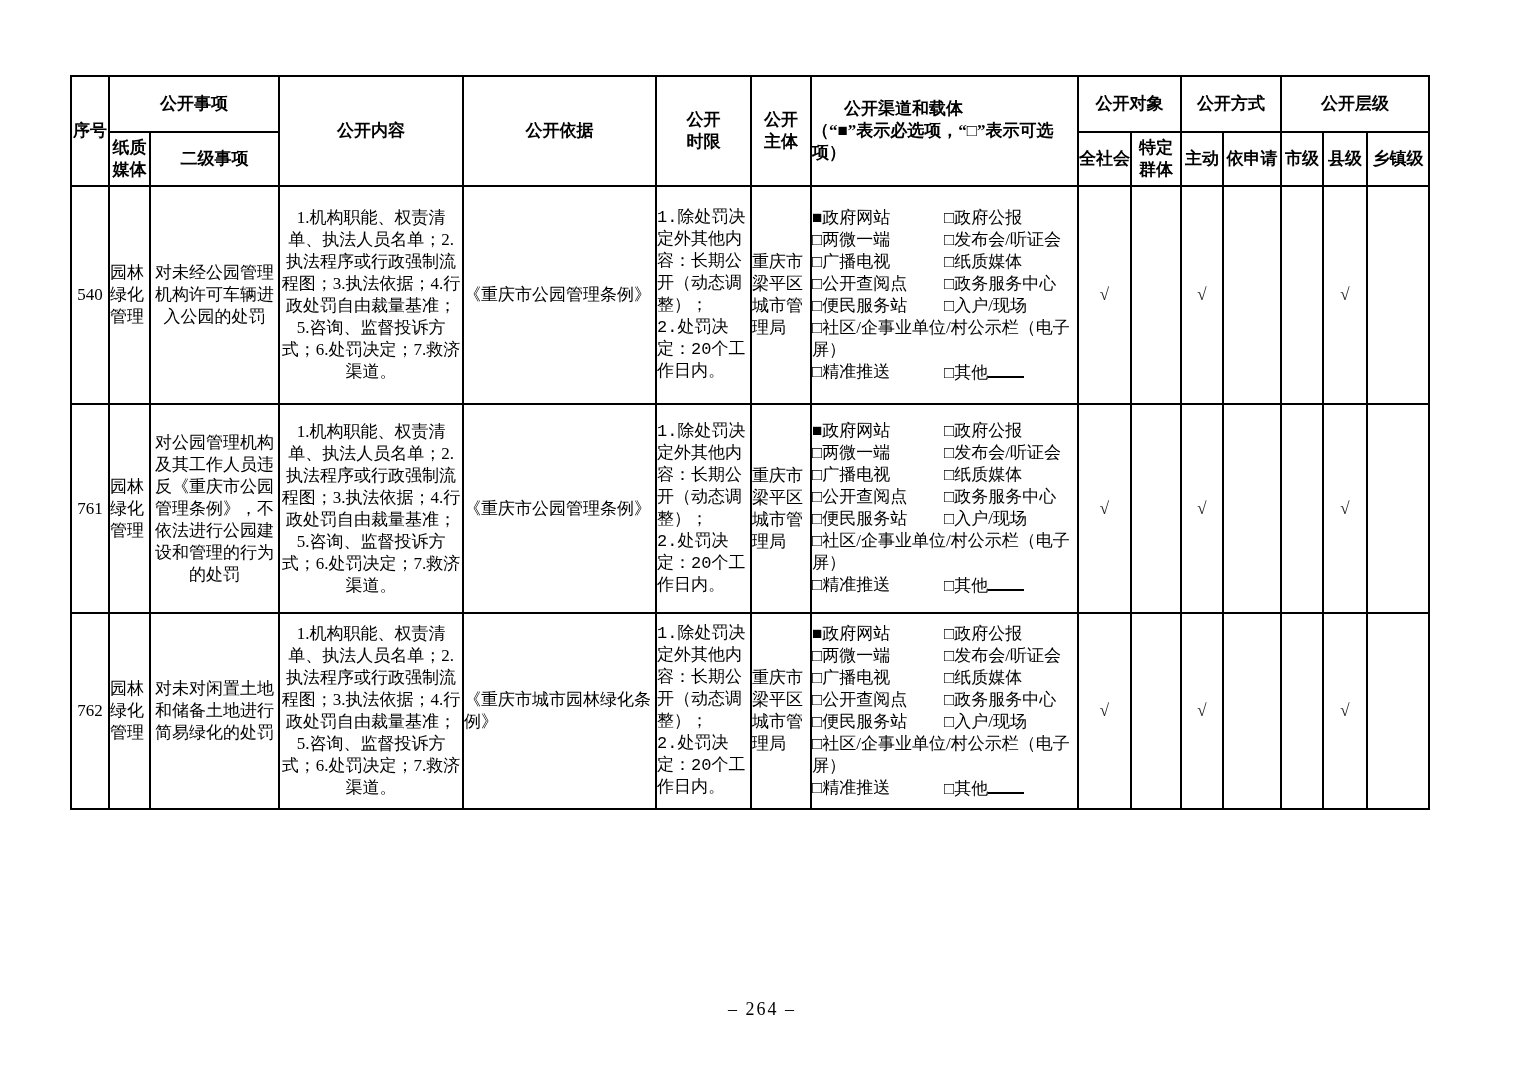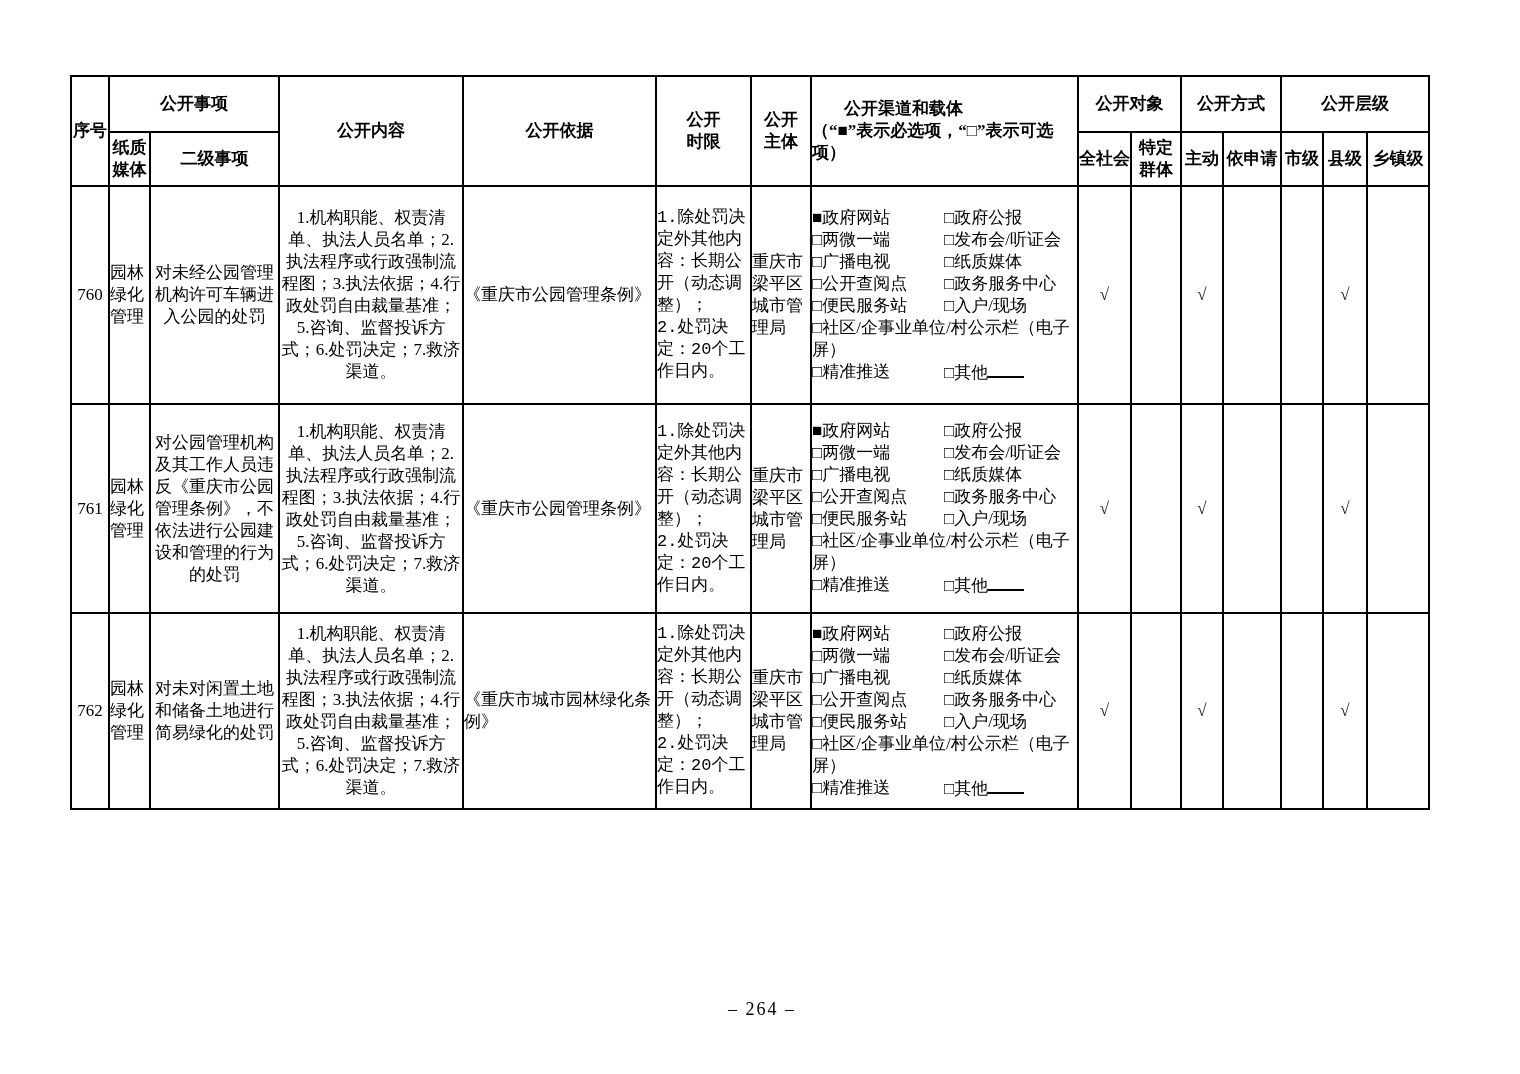--- a/index.html
+++ b/index.html
@@ -99,21 +99,21 @@
       <td class="hdr">全社会</td>
       <td class="hdr">特定群体</td>
       <td class="hdr">主动</td>
       <td class="hdr">依申请</td>
       <td class="hdr">市级</td>
       <td class="hdr">县级</td>
       <td class="hdr">乡镇级</td>
     </tr>
 
     <tr style="height:218px">
-      <td class="c-seq">760</td>
+      <td class="c-seq">540</td>
       <td class="c-lv1">园林绿化管理</td>
       <td class="c-txt">对未经公园管理机构许可车辆进入公园的处罚</td>
       <td class="c-txt">1.机构职能、权责清单、执法人员名单；2.执法程序或行政强制流程图；3.执法依据；4.行政处罚自由裁量基准；5.咨询、监督投诉方式；6.处罚决定；7.救济渠道。</td>
       <td class="c-basis">《重庆市公园管理条例》</td>
       <td class="c-time">
         <div>1.除处罚决定外其他内容：长期公开（动态调整）；</div>
         <div>2.处罚决定：20个工作日内。</div>
       </td>
       <td class="c-subj">重庆市梁平区城市管理局</td>
       <td class="c-ch">

